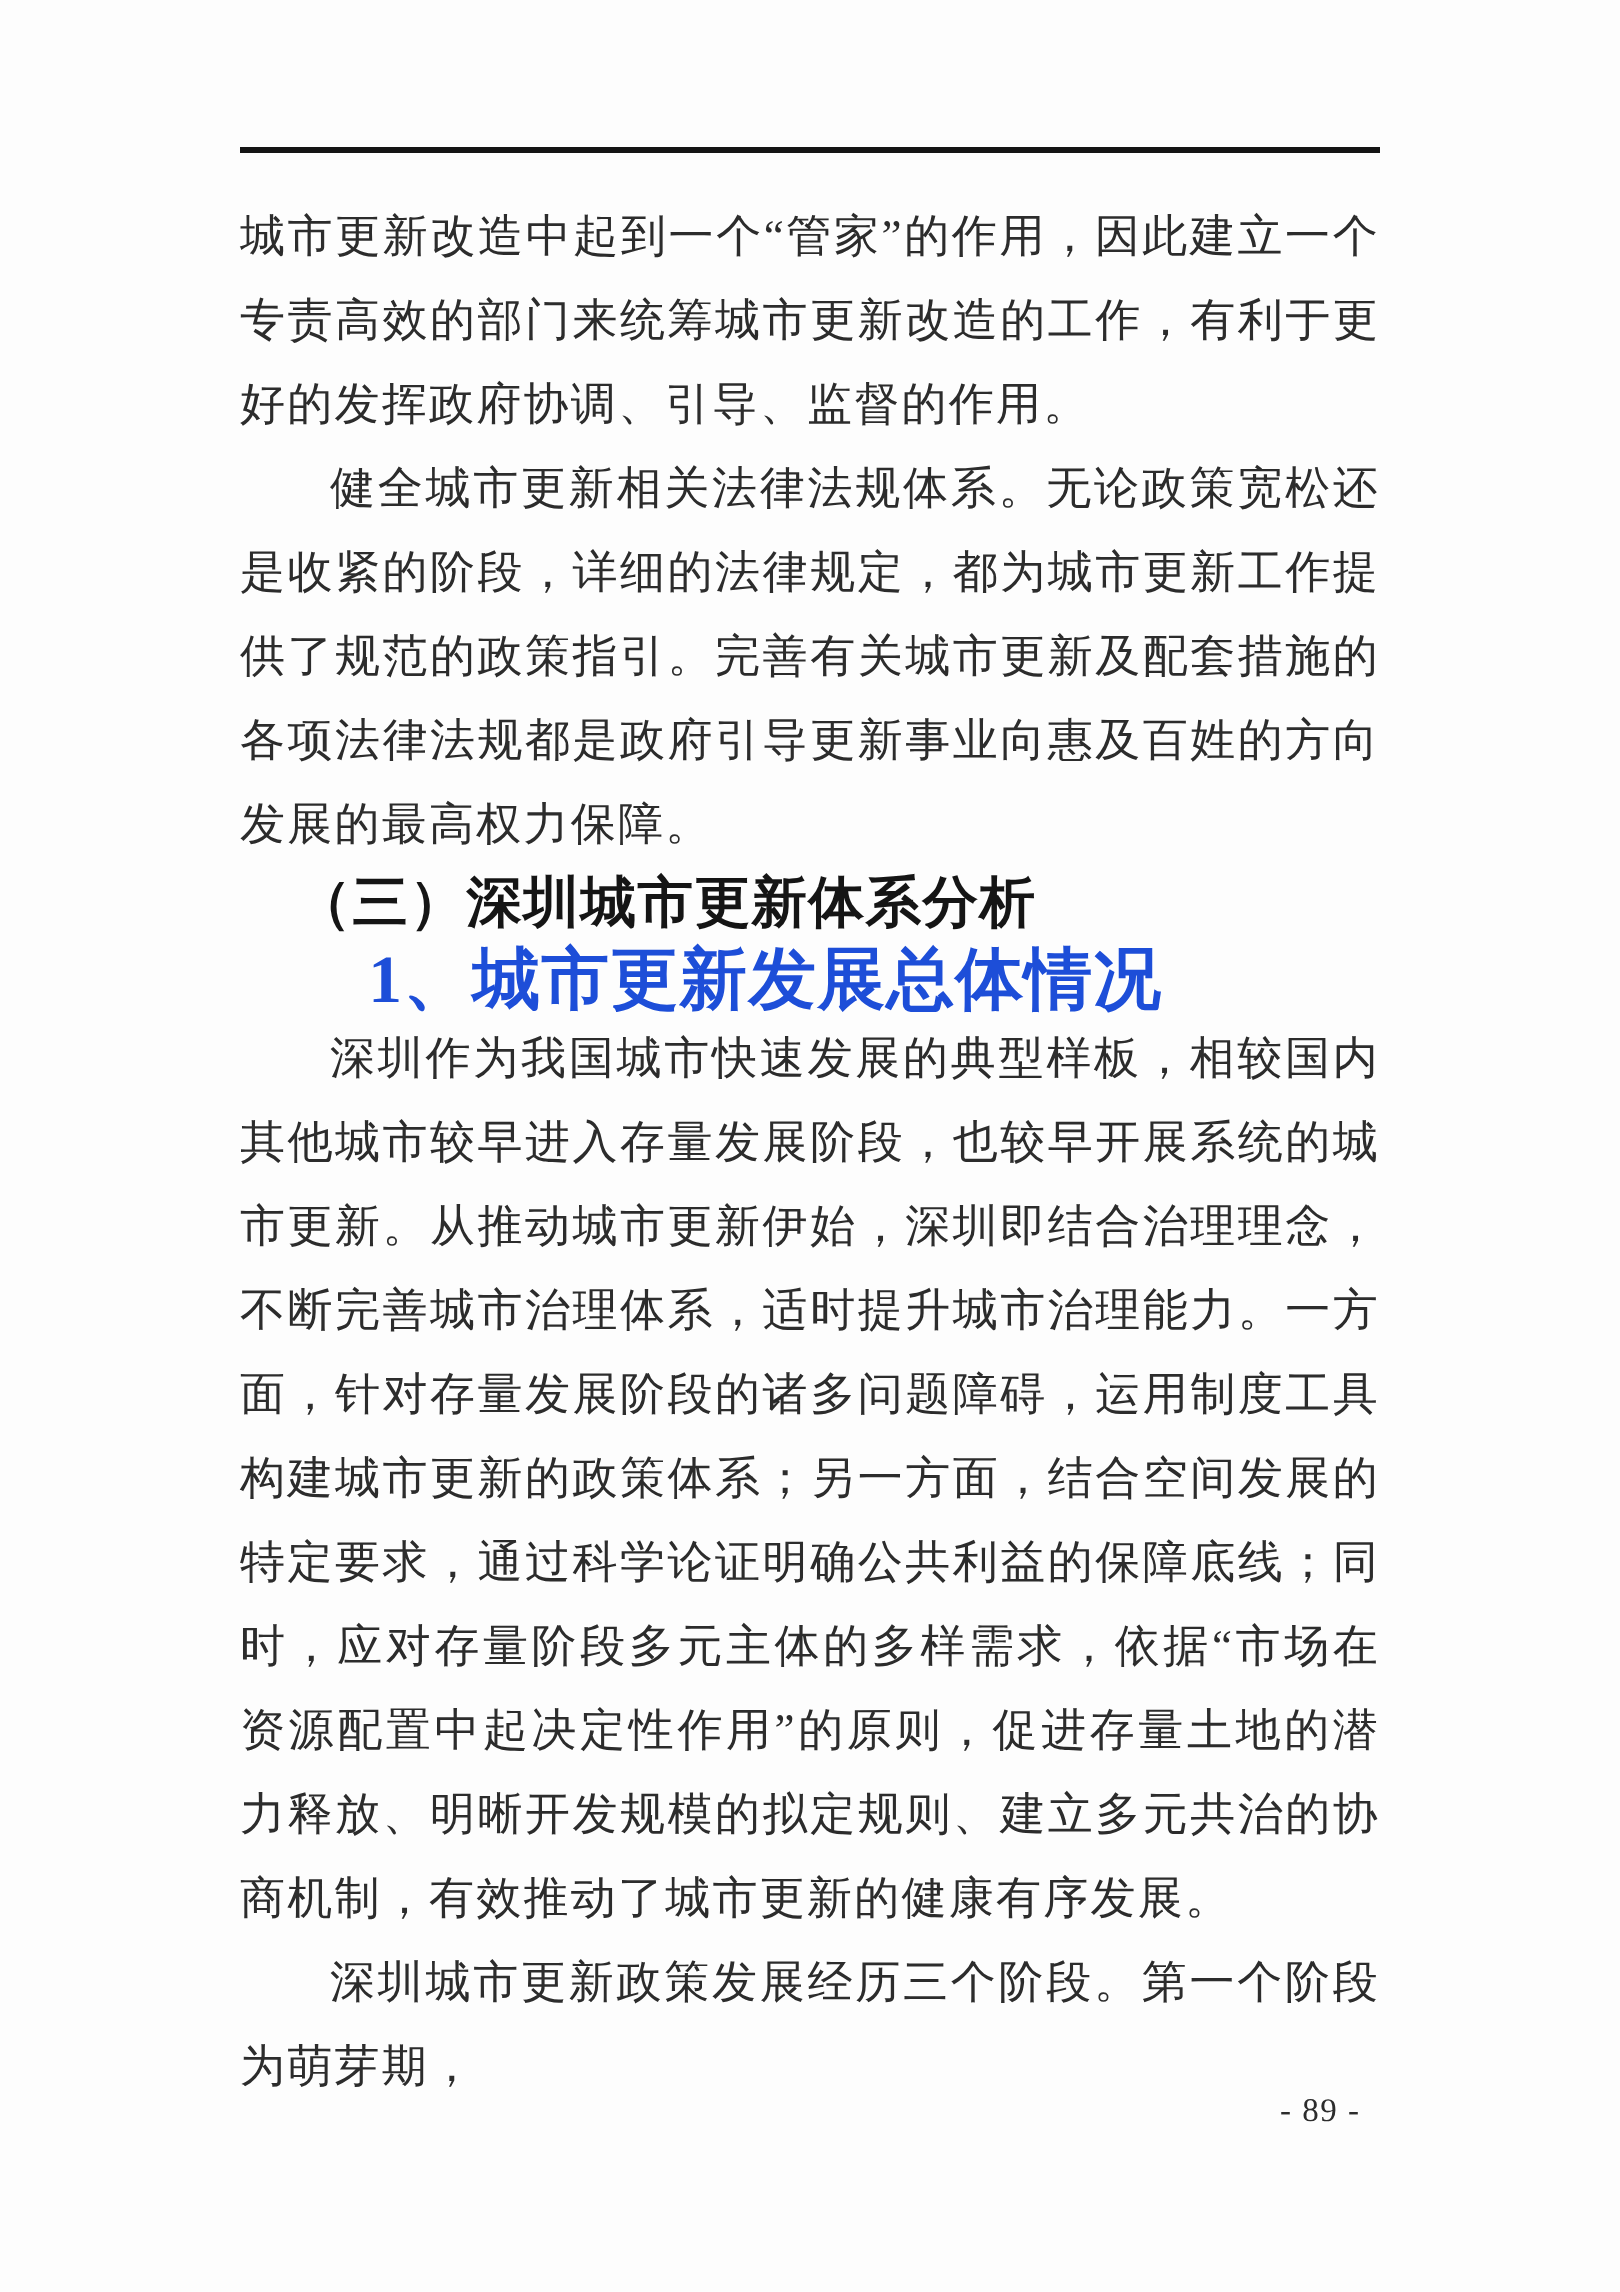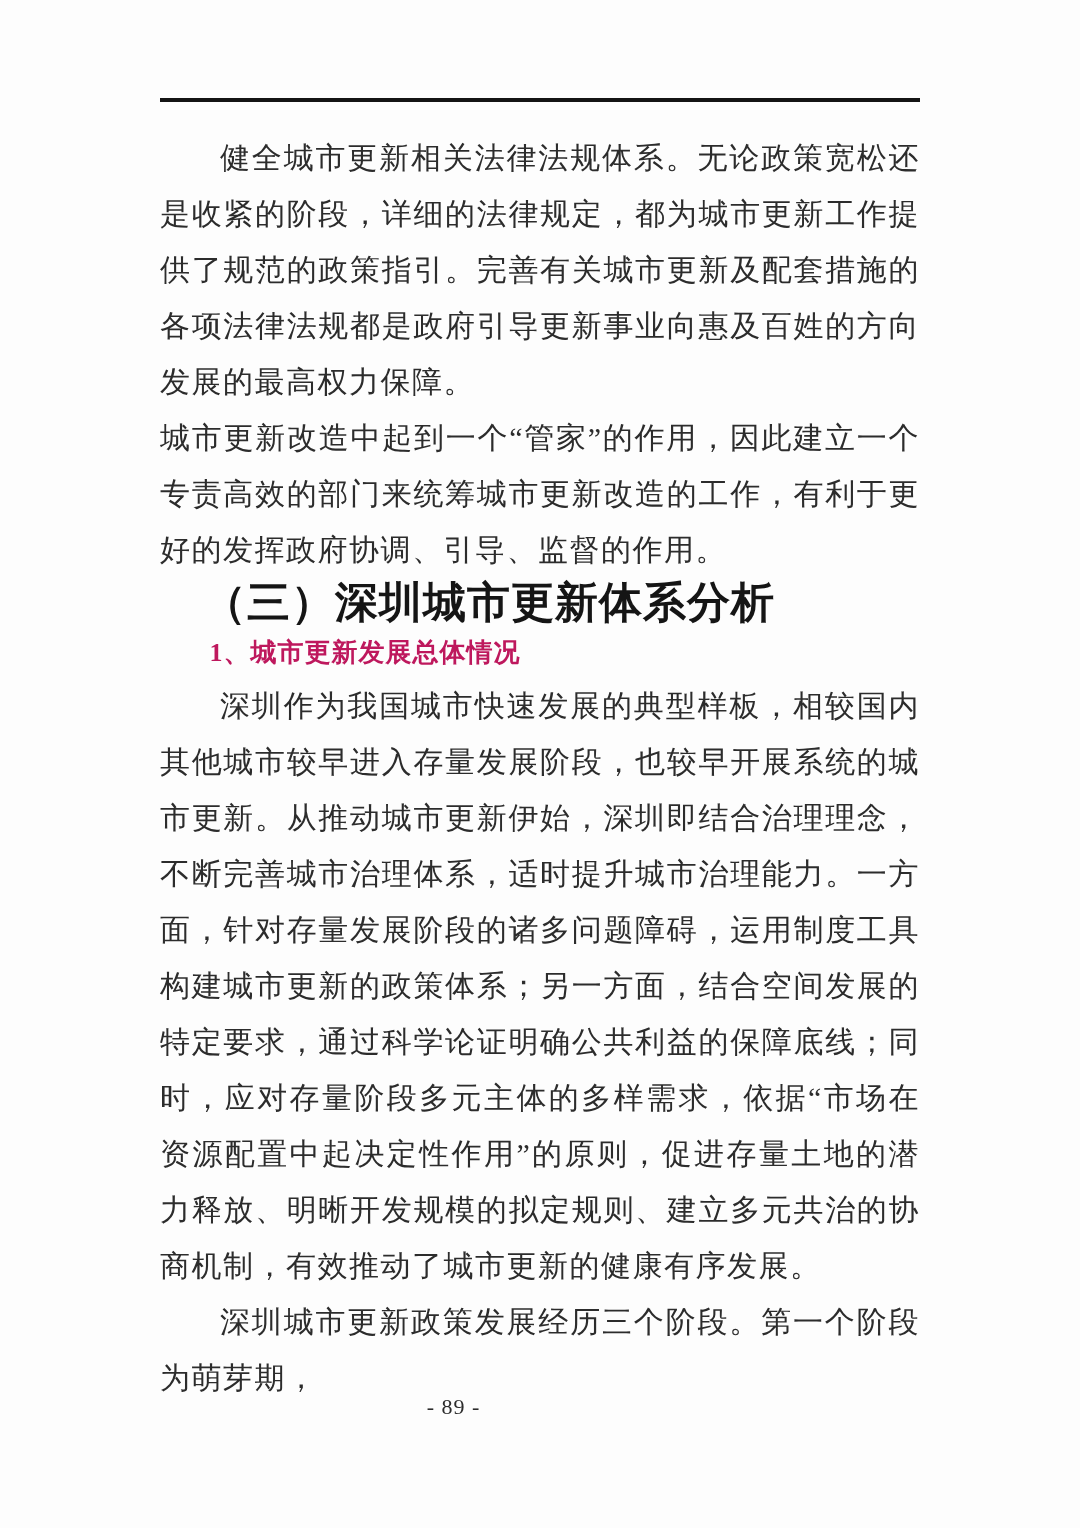--- a/index.html
+++ b/index.html
@@ -44,60 +44,60 @@
     text-justify: inter-character;
     color: #2c2c2c;
     font-weight: 400;
   }
 
   .paragraph.indent {
     text-indent: 2em;
   }
 
   .heading-l1 {
-    font-size: 43px;
+    font-size: 37px;
     line-height: 50px;
     font-weight: 700;
     color: #151515;
     text-indent: 1em;
     letter-spacing: 1px;
   }
 
   .heading-l2 {
-    font-size: 26px;
+    font-size: 45px;
     line-height: 50px;
     font-weight: 700;
-    color: #be185d;
+    color: #1d4ed8;
     text-indent: 1.9em;
     letter-spacing: 1px;
   }
 
   .page-footer {
     position: absolute;
     left: 0;
     top: 1394px;
     width: 907px;
-    text-align: center;
+    text-align: right;
     font-size: 22px;
     line-height: 26px;
     letter-spacing: 1px;
     color: #2c2c2c;
   }
 </style>
 </head>
 <body>
 
 <div class="page">
 
   <div class="header-rule"></div>
 
   <main class="doc-body">
 
-  <p class="paragraph indent">健全城市更新相关法律法规体系。无论政策宽松还是收紧的阶段，详细的法律规定，都为城市更新工作提供了规范的政策指引。完善有关城市更新及配套措施的各项法律法规都是政府引导更新事业向惠及百姓的方向发展的最高权力保障。</p>
-      <p class="paragraph">城市更新改造中起到一个“管家”的作用，因此建立一个专责高效的部门来统筹城市更新改造的工作，有利于更好的发挥政府协调、引导、监督的作用。</p>
+  <p class="paragraph">城市更新改造中起到一个“管家”的作用，因此建立一个专责高效的部门来统筹城市更新改造的工作，有利于更好的发挥政府协调、引导、监督的作用。</p>
+      <p class="paragraph indent">健全城市更新相关法律法规体系。无论政策宽松还是收紧的阶段，详细的法律规定，都为城市更新工作提供了规范的政策指引。完善有关城市更新及配套措施的各项法律法规都是政府引导更新事业向惠及百姓的方向发展的最高权力保障。</p>
       <h3 class="heading-l1">（三）深圳城市更新体系分析</h3>
       <h4 class="heading-l2">1、城市更新发展总体情况</h4>
       <p class="paragraph indent">深圳作为我国城市快速发展的典型样板，相较国内其他城市较早进入存量发展阶段，也较早开展系统的城市更新。从推动城市更新伊始，深圳即结合治理理念，不断完善城市治理体系，适时提升城市治理能力。一方面，针对存量发展阶段的诸多问题障碍，运用制度工具构建城市更新的政策体系；另一方面，结合空间发展的特定要求，通过科学论证明确公共利益的保障底线；同时，应对存量阶段多元主体的多样需求，依据“市场在资源配置中起决定性作用”的原则，促进存量土地的潜力释放、明晰开发规模的拟定规则、建立多元共治的协商机制，有效推动了城市更新的健康有序发展。</p>
       <p class="paragraph indent">深圳城市更新政策发展经历三个阶段。第一个阶段为萌芽期，</p>
     </main>
 
   <div class="page-footer">- 89 -</div>
 
 </div>
 

